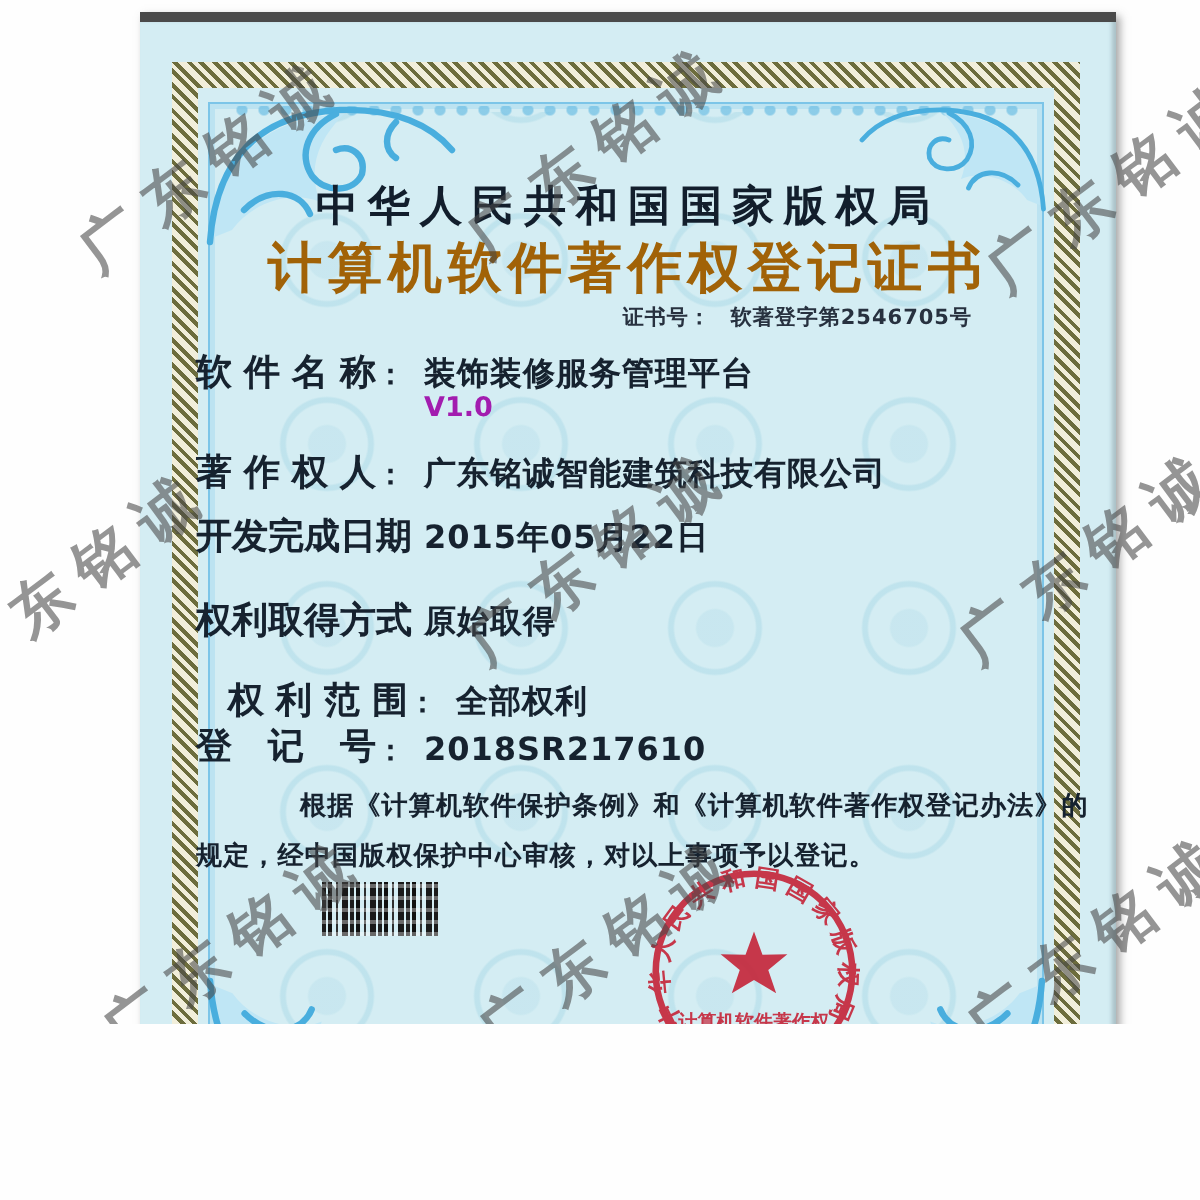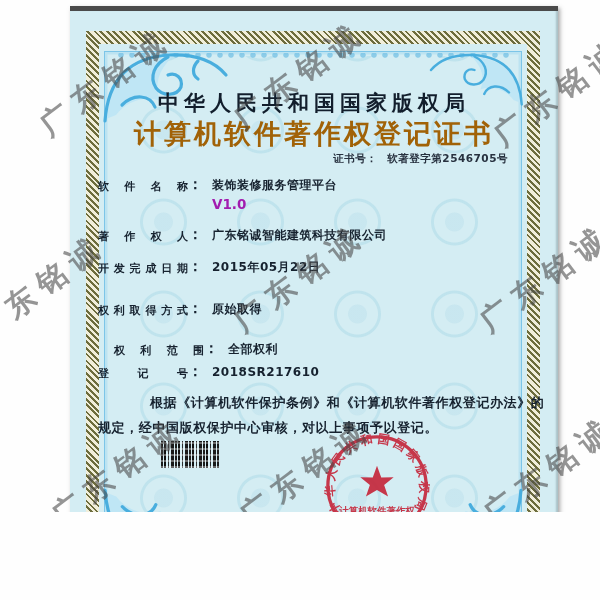--- a/index.html
+++ b/index.html
@@ -63,32 +63,32 @@
   
   .issuer{
     position:absolute;left:0;right:0;top:78px;text-align:center;
     font-size:21px;font-weight:700;letter-spacing:5px;color:#121e2c;
   }
   .title{
     position:absolute;left:0;right:0;top:105px;text-align:center;
     font-size:27px;font-weight:800;letter-spacing:3px;color:#a16207;
   }
   .certno{
-    position:absolute;right:50px;top:141px;
+    position:absolute;right:72px;top:141px;
     font-size:10.5px;color:#27313f;font-weight:600;letter-spacing:.5px;text-align:right;
   }
   .certno .gap{display:inline-block;width:10px;}
 
   .frow{position:absolute;left:28px;white-space:nowrap;color:#16222f;}
   .flabel{
-    display:inline-block;width:90px;font-size:11px;font-weight:700;
+    display:inline-block;width:90px;font-size:18px;font-weight:700;
     text-align:justify;text-align-last:justify;vertical-align:bottom;
   }
   .fcolon{display:inline-block;width:16px;font-size:14.5px;font-weight:700;}
-  .fvalue{font-size:12px;font-weight:700;letter-spacing:.5px;margin-left:8px;}
+  .fvalue{font-size:16px;font-weight:700;letter-spacing:.5px;margin-left:8px;}
   .fver{position:absolute;left:142px;top:185px;font-size:13.5px;font-weight:700;color:#a21caf;}
 
   .stmt{
     position:absolute;left:28px;width:428px;color:#16222f;
     font-size:13px;font-weight:600;letter-spacing:.6px;white-space:nowrap;
   }
   .stmt.l1{top:383px;padding-left:52px;}
   .stmt.l2{top:408px;}
 
   .barcode{

